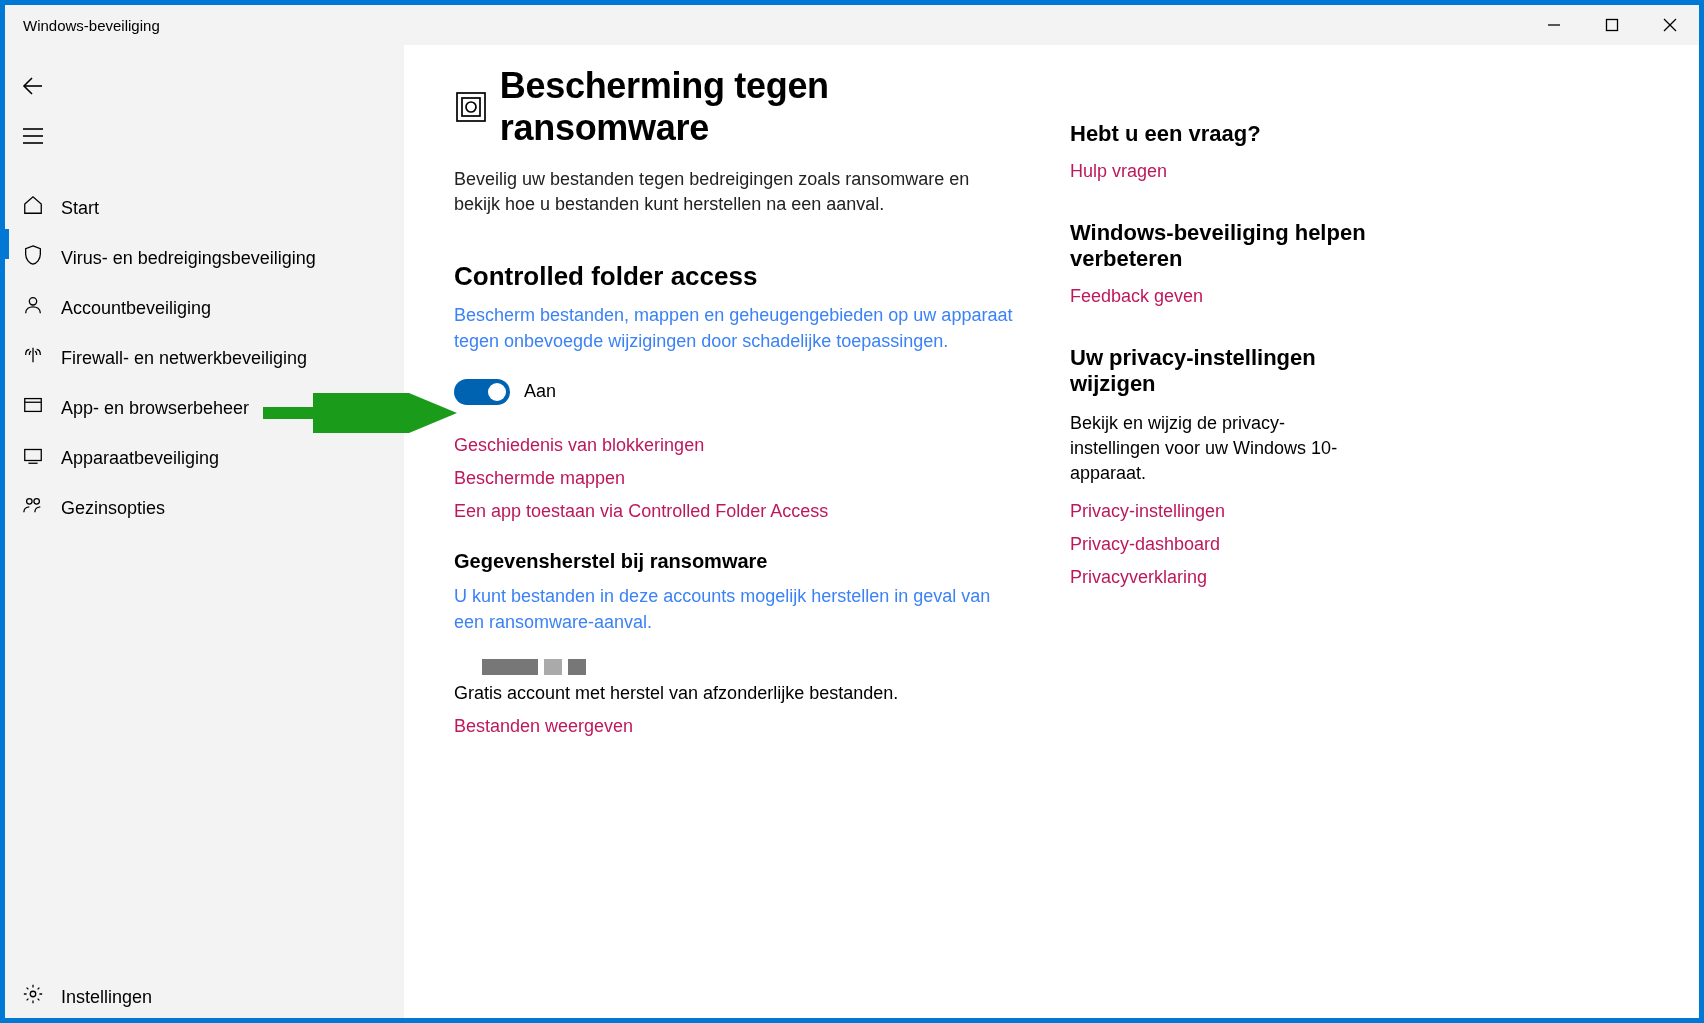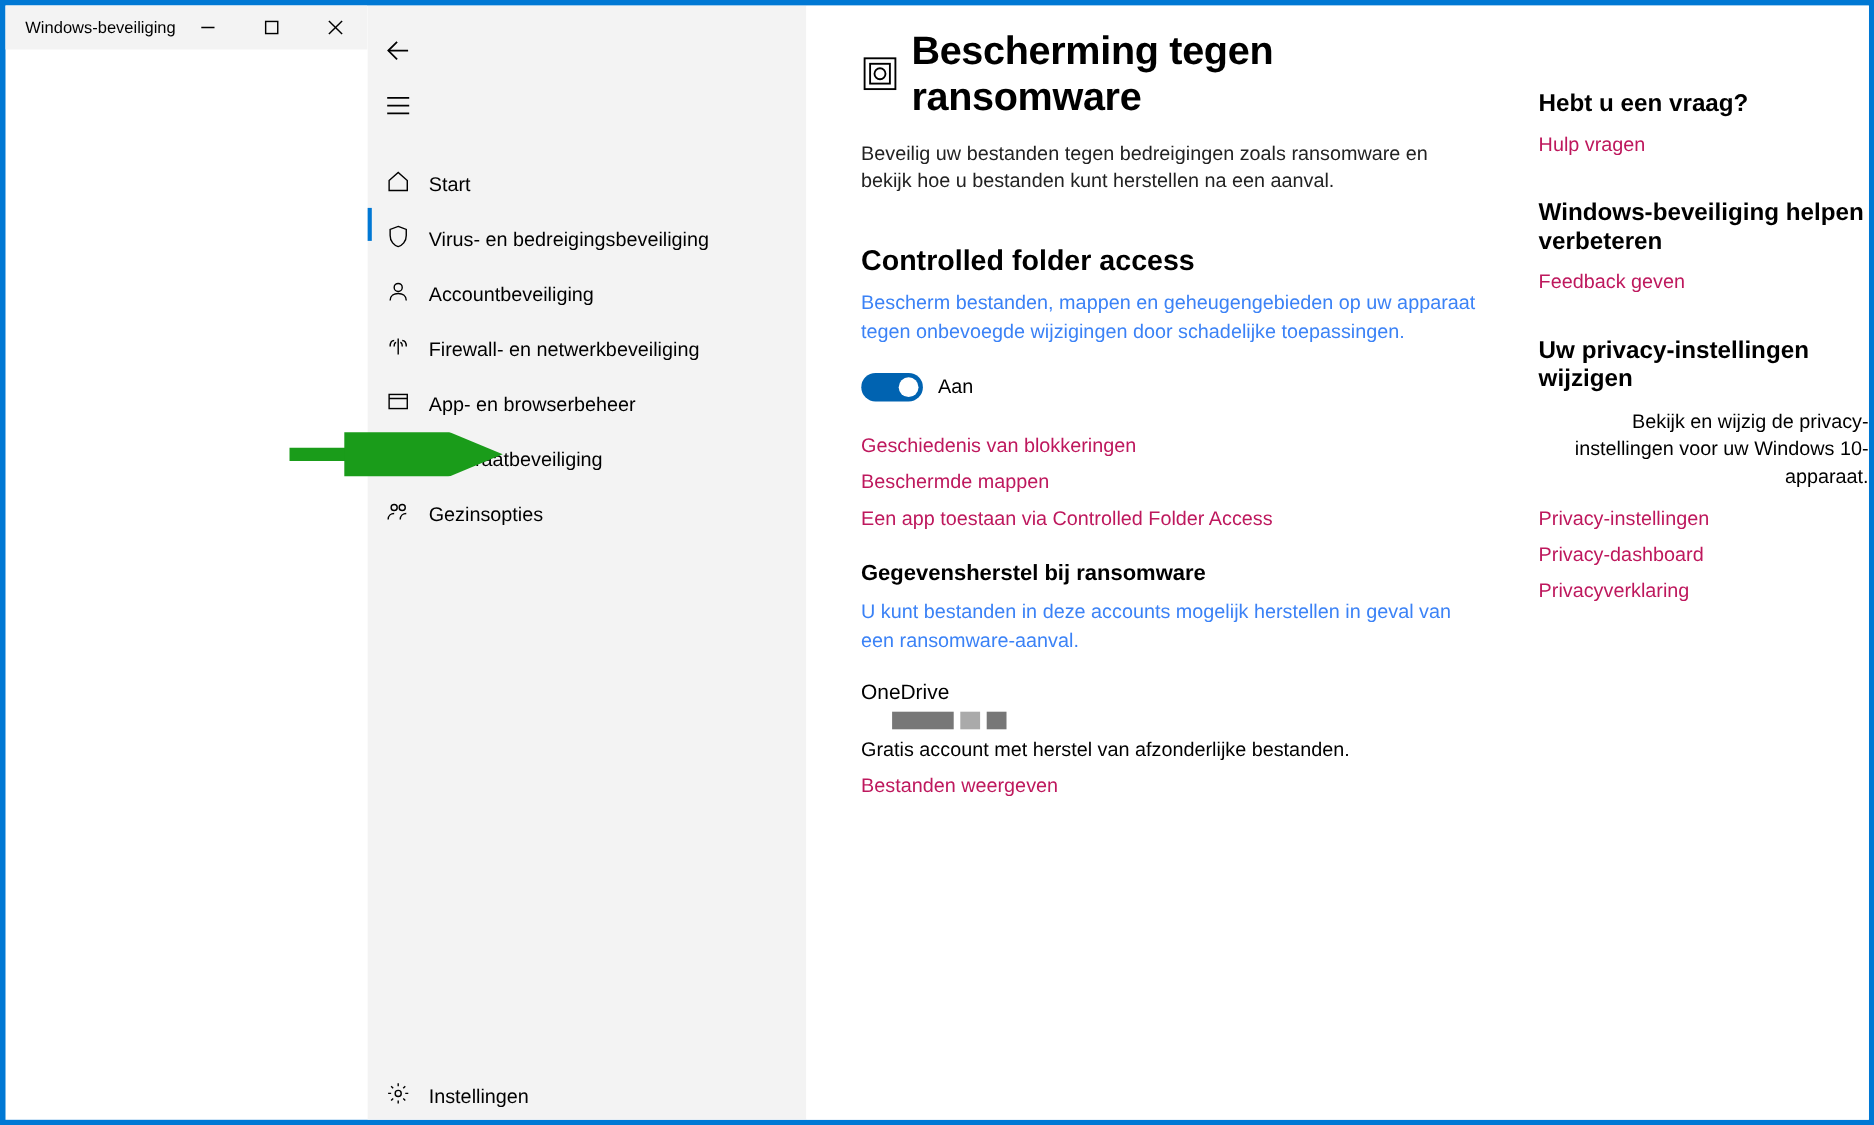--- a/index.html
+++ b/index.html
@@ -8,20 +8,21 @@
     font-family: "Segoe UI", -apple-system, sans-serif;
     background: #0078d4;
     padding: 5px;
     color: #000;
   }
   .window {
     background: #fff;
     width: 100%;
     height: 100%;
     display: flex;
+    flex-direction: column;
     position: relative;
   }
   .titlebar {
     height: 40px;
     display: flex;
     align-items: center;
     justify-content: space-between;
     background: #f3f3f3;
   }
   .titlebar-left { padding-left: 18px; font-size: 15px; }
@@ -191,21 +192,20 @@
   .aside-block { margin-bottom: 38px; }
   .aside-title {
     font-size: 22px;
     font-weight: 600;
     margin-bottom: 14px;
   }
   .aside-text {
     font-size: 18px;
     line-height: 1.4;
     margin-bottom: 14px;
-    text-align: right;
   }
   .arrow-annotation {
     position: absolute;
     left: 258px;
     top: 388px;
     pointer-events: none;
   }
 </style>
 </head>
 <body>
@@ -353,21 +353,20 @@
 
         <div class="links-block">
           <a class="link">Geschiedenis van blokkeringen</a>
           <a class="link">Beschermde mappen</a>
           <a class="link">Een app toestaan via Controlled Folder Access</a>
         </div>
 
         <h2 class="section2-title">Gegevensherstel bij ransomware</h2>
         <p class="section-desc">U kunt bestanden in deze accounts mogelijk herstellen in geval van een ransomware-aanval.</p>
 
-        <div class="od-title">OneDrive</div>
         <div class="od-redacted">
           <span style="width:56px;"></span>
             <span style="width:18px;background:#aaa;"></span>
             <span style="width:18px;"></span>
         </div>
         <div class="od-free">Gratis account met herstel van afzonderlijke bestanden.</div>
         <a class="link">Bestanden weergeven</a>
       </div>
 
       <div class="aside">

